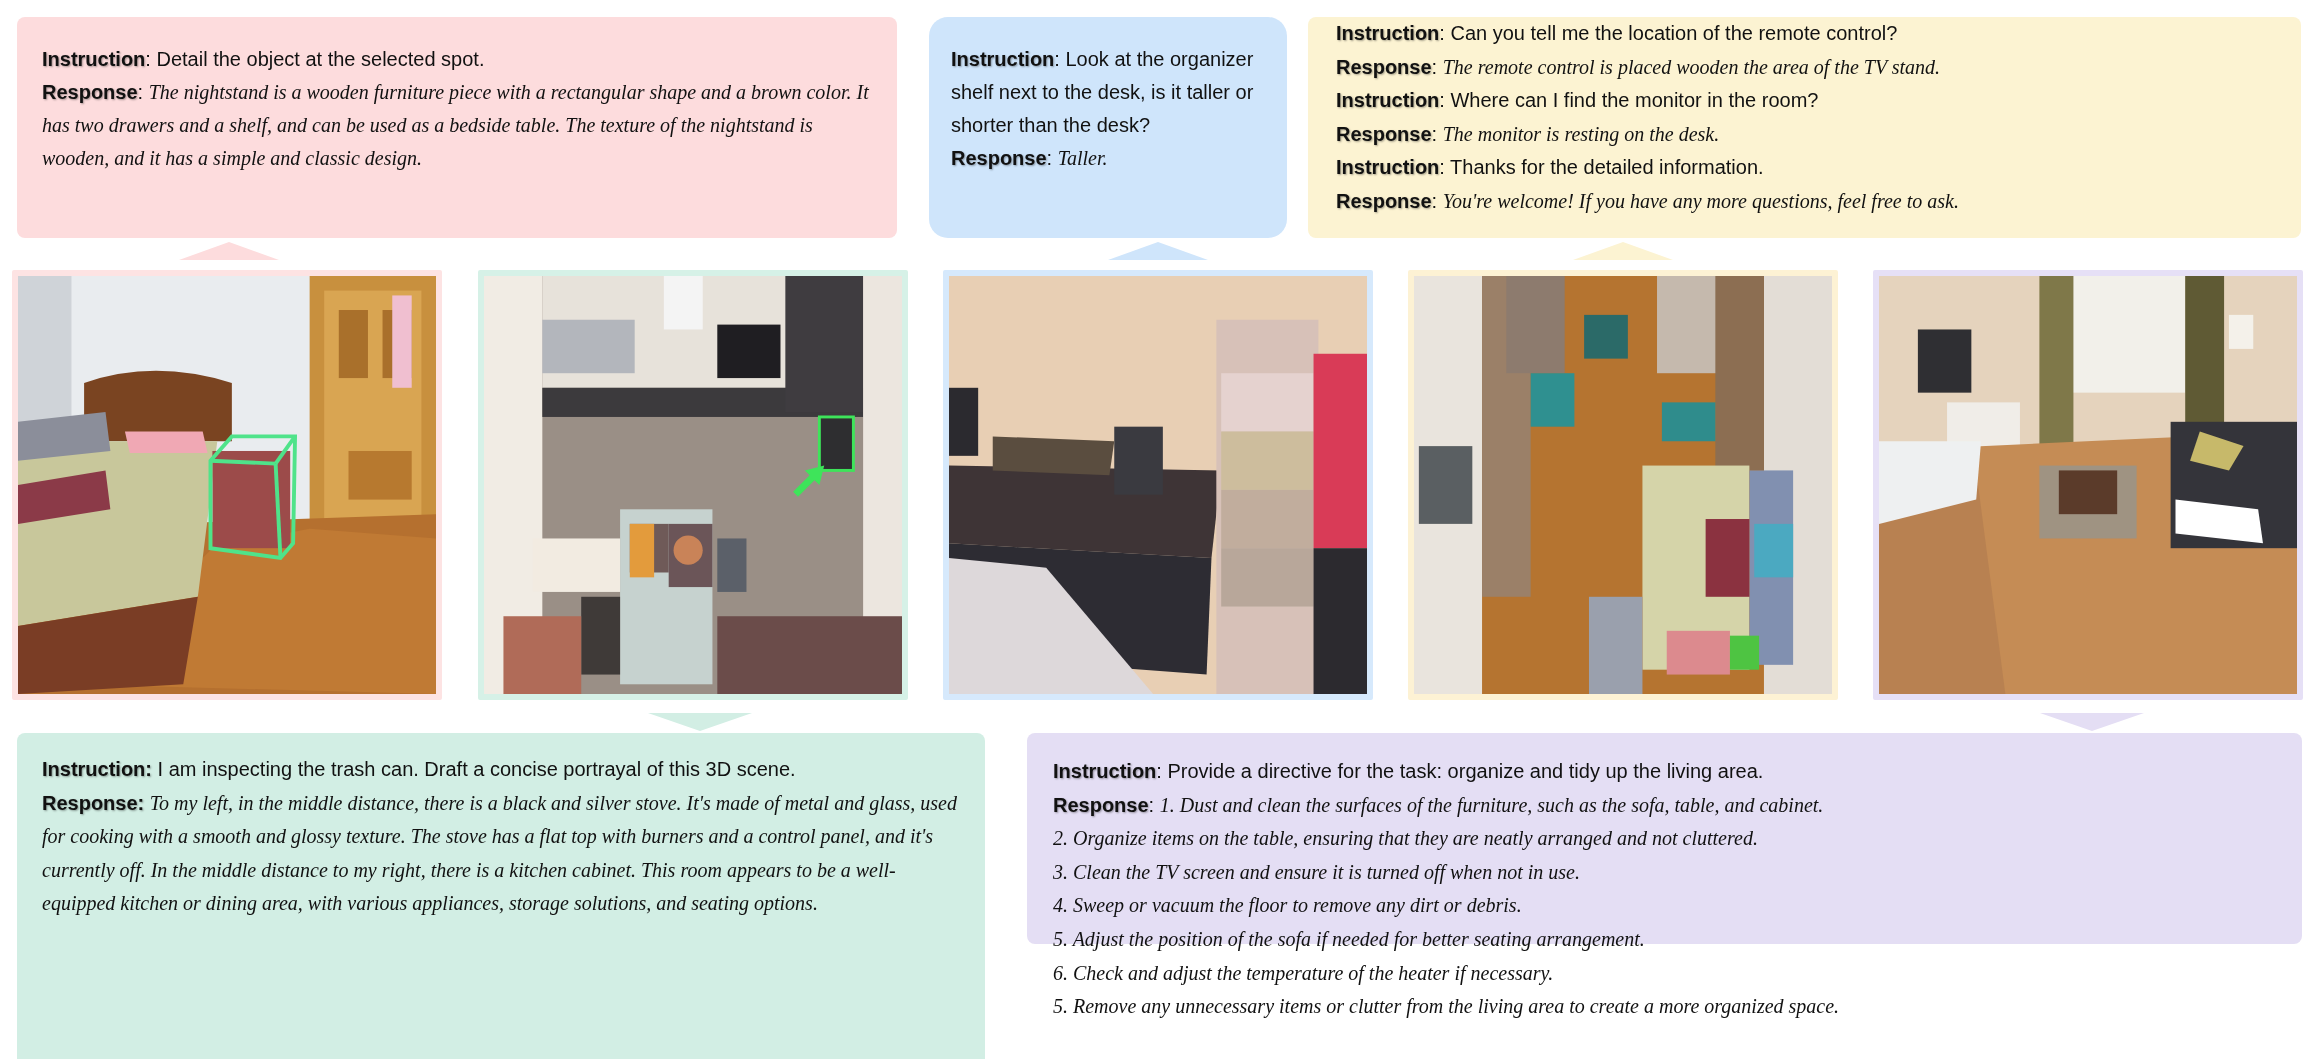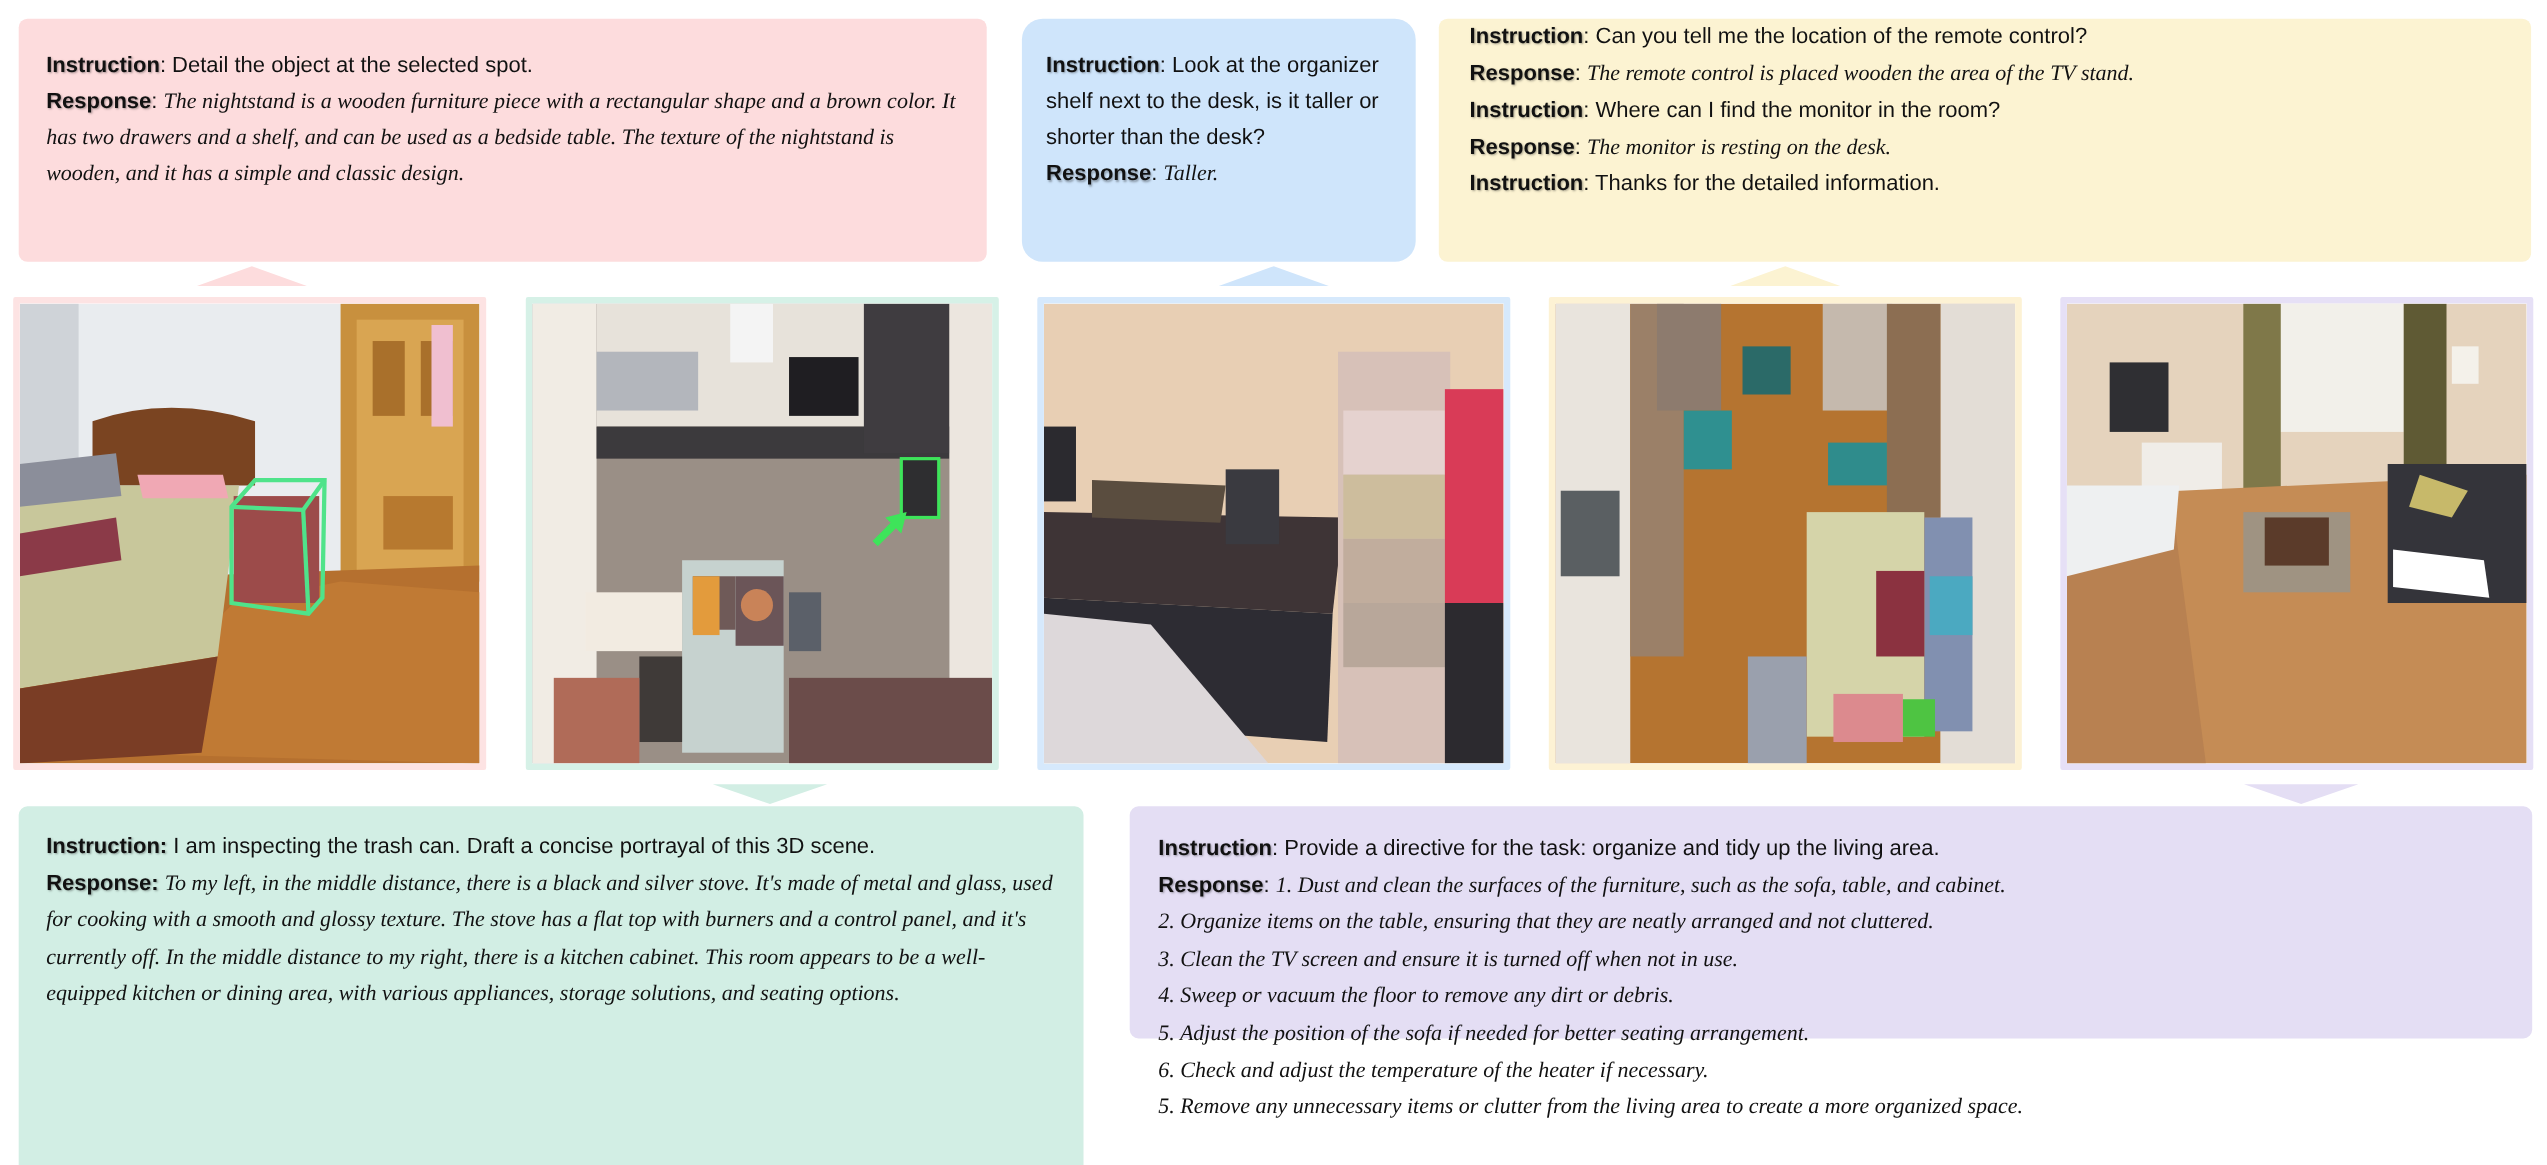--- a/index.html
+++ b/index.html
@@ -36,20 +36,21 @@
   <p><span class="lbl">Instruction</span><span>: </span><span>Look at the organizer shelf next to the desk, is it taller or shorter than the desk?</span></p>
   <p><span class="lbl">Response</span><span>: </span><span class="it">Taller.</span></p>
 </div>
 
 <div class="box yellow" style="left:1308px; top:17px; width:993px; height:221px; padding-top:0; padding-left:28px; padding-right:10px; line-height:33.5px;">
   <p><span class="lbl">Instruction</span><span>: </span><span>Can you tell me the location of the remote control?</span></p>
   <p><span class="lbl">Response</span><span>: </span><span class="it">The remote control is placed wooden the area of the TV stand.</span></p>
   <p><span class="lbl">Instruction</span><span>: </span><span>Where can I find the monitor in the room?</span></p>
   <p><span class="lbl">Response</span><span>: </span><span class="it">The monitor is resting on the desk.</span></p>
   <p><span class="lbl">Instruction</span><span>: </span><span>Thanks for the detailed information.</span></p>
+  <p><span class="lbl">Response</span><span>: </span><span class="it">You're welcome! If you have any more questions, feel free to ask.</span></p>
 </div>
 
 <div class="tri-up" style="left:179px; top:242px; border-bottom-color:#fddcdd;"></div>
 <div class="tri-up" style="left:1108px; top:242px; border-bottom-color:#cfe5fb;"></div>
 <div class="tri-up" style="left:1573px; top:242px; border-bottom-color:#fcf3d2;"></div>
 
 <div class="scene" style="left:12px; border-color:#fde3e3;">
   <svg class="art" viewBox="0 0 430 430" preserveAspectRatio="none">
     <rect x="0" y="0" width="430" height="430" fill="#e9ecef"></rect>
     <rect x="0" y="0" width="55" height="160" fill="#cfd3d8"></rect>

